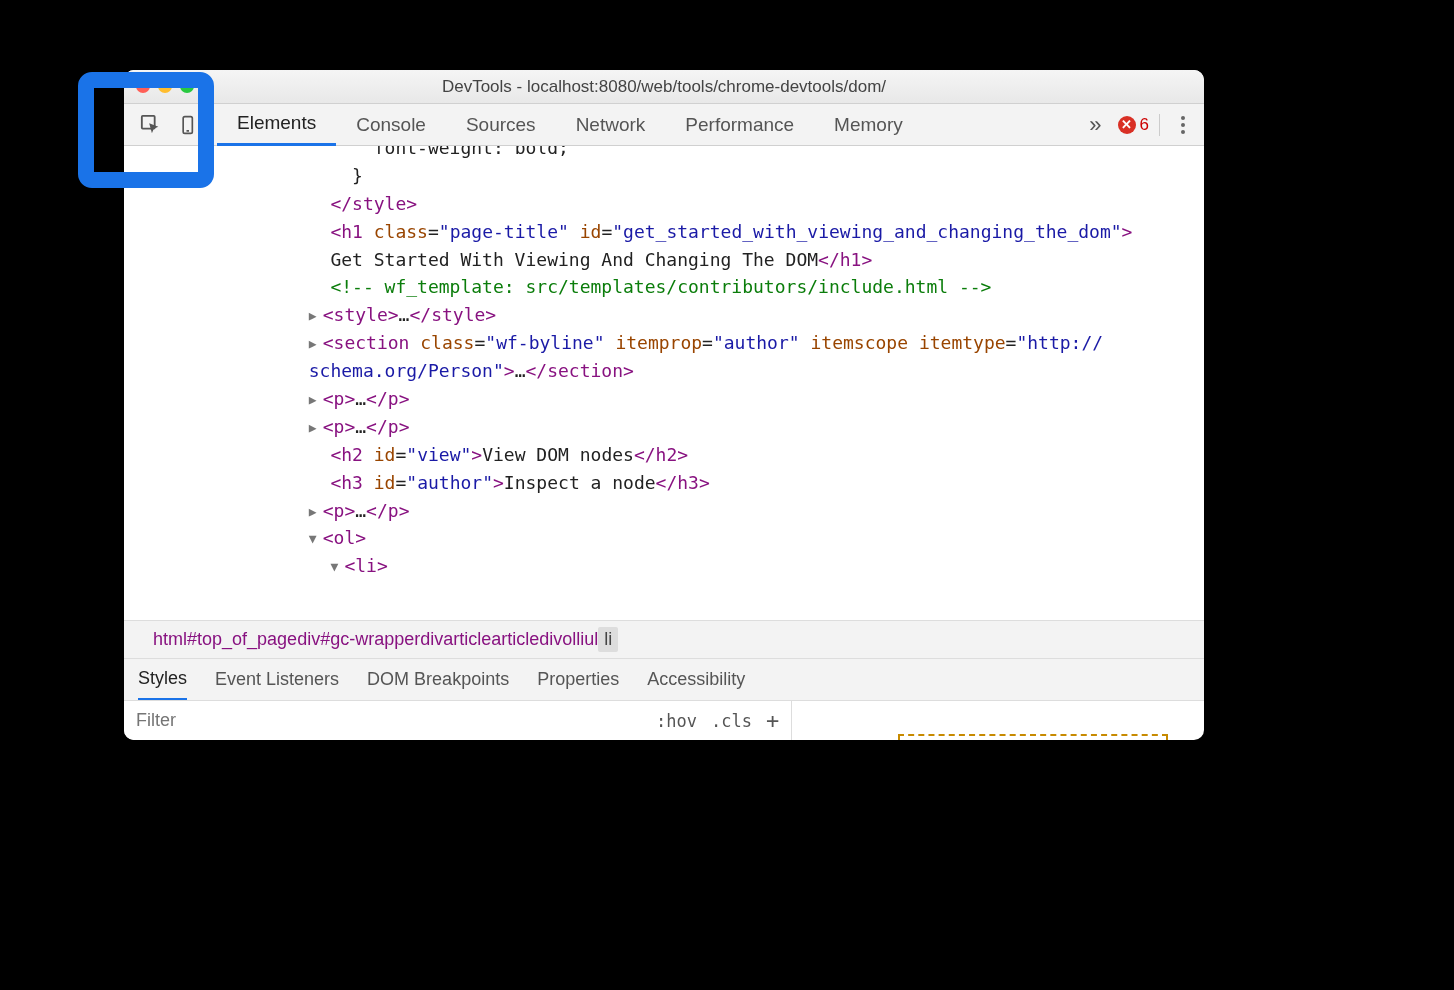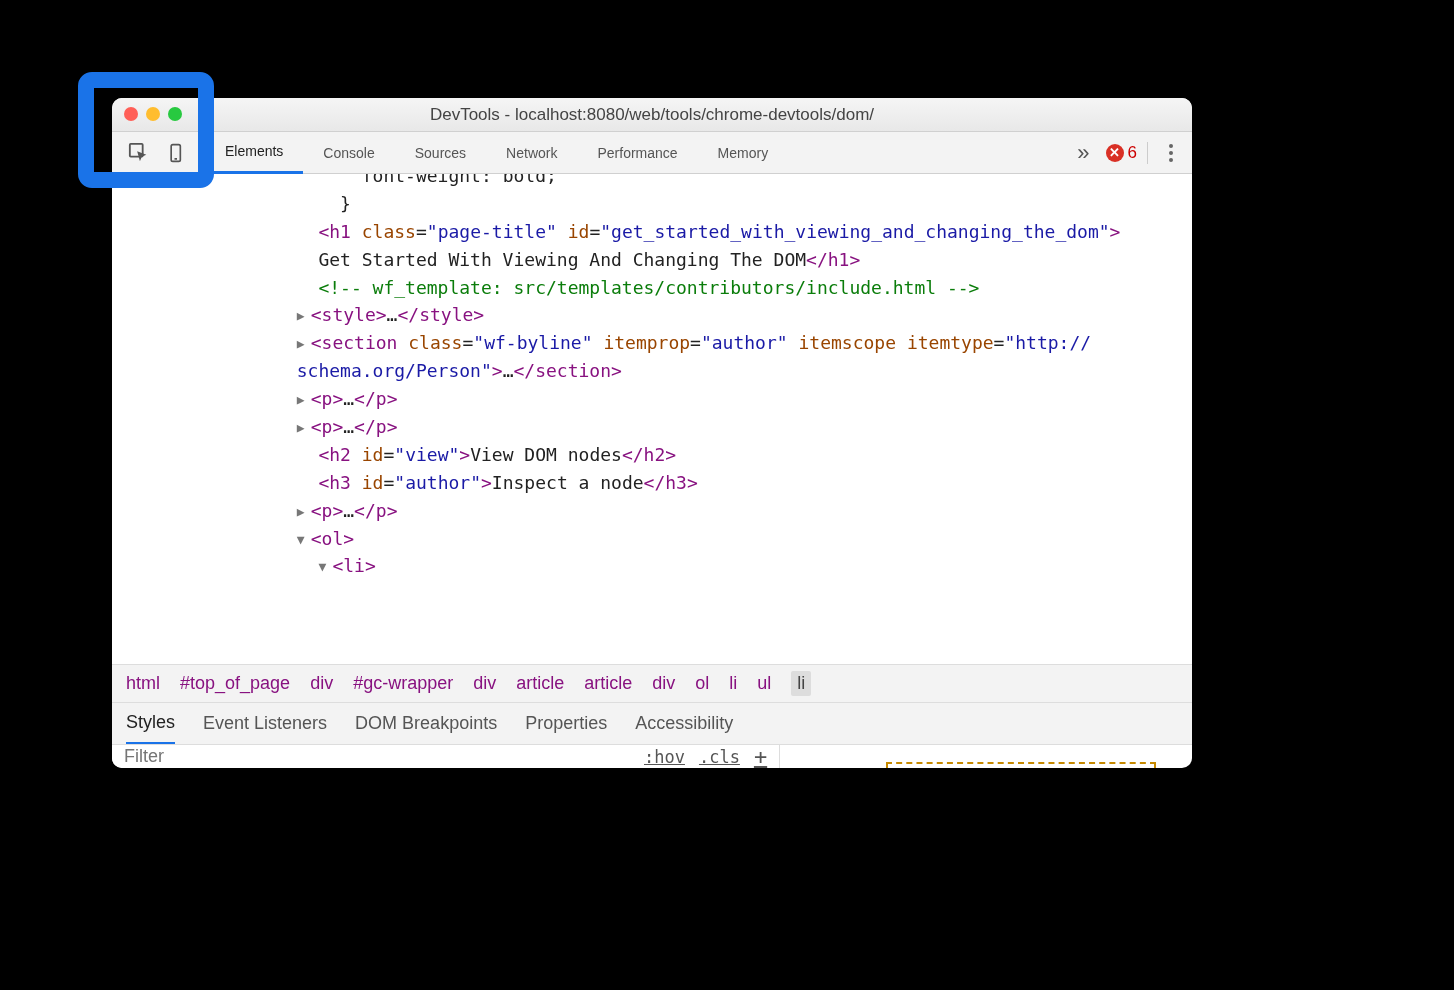--- a/index.html
+++ b/index.html
@@ -5,31 +5,30 @@
   * { margin: 0; padding: 0; box-sizing: border-box; }
   body {
     background: #000;
     font-family: -apple-system, "Helvetica Neue", Arial, sans-serif;
     width: 1454px;
     height: 990px;
     position: relative;
   }
   .window {
     position: absolute;
-    left: 112px;
+    left: 124px;
     top: 70px;
     width: 1080px;
     height: 670px;
     background: #fff;
     border-radius: 10px;
     box-shadow: 0 20px 60px rgba(0,0,0,0.5);
     overflow: hidden;
     display: flex;
     flex-direction: column;
-    margin-top: 28px;
   }
   .titlebar {
     height: 34px;
     background: linear-gradient(#f5f5f5,#e8e8e8);
     border-bottom: 1px solid #d0d0d0;
     display: flex;
     align-items: center;
     position: relative;
   }
   .traffic { position: absolute; left: 12px; top: 9px; display: flex; gap: 8px; }
@@ -52,21 +51,21 @@
     display:flex;align-items:center;justify-content:center;
     color:#555;
     font-size:20px;
   }
   .tb-sep { width:1px; height:26px; background:#ccc; margin:0 4px; }
   .tab {
     padding: 0 20px;
     height: 42px;
     display: flex;
     align-items: center;
-    font-size: 14px;
+    font-size: 19px;
     color: #555;
     cursor: pointer;
   }
   .tab.active {
     color: #222;
     border-bottom: 3px solid #1a73e8;
   }
   .tb-right { margin-left:auto; display:flex; align-items:center; gap:10px; }
   .overflow { font-size: 22px; color:#555; padding:0 6px;}
   .err { display:flex; align-items:center; gap:4px; font-size:17px; color:#c00; }
@@ -91,43 +90,42 @@
   .val { color:#1a1aa6; }
   .txt { color:#222; }
   .cmt { color:#0b7d0b; }
   .ell { color:#222; }
   .breadcrumb {
     height: 38px;
     border-top:1px solid #ddd;
     background:#f3f3f3;
     display:flex;
     align-items:center;
-    gap:20px;
-    padding:0 14px;
+    padding:0 29px;
     font-size:18px;
     color:#881280;
     overflow:hidden;
   }
   .crumb.sel { background:#ddd; color:#444; padding:2px 6px; border-radius:2px; }
   .crumb { flex-shrink:0; cursor:pointer;}
   .subtabs {
     height: 42px;
     border-top:1px solid #ddd;
     background:#f3f3f3;
     display:flex;
     align-items:center;
     gap:28px;
     padding:0 14px;
     font-size:18px;
     color:#555;
   }
   .subtab.active { color:#222; border-bottom:3px solid #1a73e8; height:42px; display:flex;align-items:center;}
   .subtab { cursor:pointer; }
   .filterbar {
-    height: 24px;
+    height: 40px;
     display:flex;
     border-top:1px solid #ddd;
   }
   .filter-input {
     flex:0 0 520px;
     border:none;
     outline:none;
     font-size:18px;
     padding:0 12px;
     color:#888;
@@ -136,21 +134,21 @@
   .filter-btns {
     display:flex;
     align-items:center;
     gap:14px;
     padding:0 12px;
     border-right:1px solid #ddd;
     font-family: Menlo, monospace;
     font-size:17px;
     color:#555;
   }
-  .filter-btns span { cursor:pointer;text-decoration:underline; }
+  .filter-btns span { cursor:pointer; }
   .plus-ic { font-size:22px; }
   .right-prev {
     flex:1;
     position:relative;
   }
   .dashed {
     position:absolute;
     right:36px;
     bottom:0;
     width:270px;
@@ -215,20 +213,21 @@
           <span></span>
           <span></span>
           <span></span>
         </div>
     </div>
   </div>
 
   <div class="elements-pane">
     <div class="code-line clip">                    <span class="txt">font-weight: bold;</span></div>
     <div class="code-line">                  <span class="txt">}</span></div>
+    <div class="code-line">                <span class="tag">&lt;/<span>style</span>&gt;</span></div>
     <div class="code-line">                <span class="tag">&lt;<span>h1</span></span> <span class="attr">class</span>=<span class="val">"<span>page-title</span>"</span> <span class="attr">id</span>=<span class="val">"<span>get_started_with_viewing_and_changing_the_dom</span>"</span><span class="tag">&gt;</span></div>
     <div class="code-line">                <span class="txt">Get Started With Viewing And Changing The DOM</span><span class="tag">&lt;/<span>h1</span>&gt;</span></div>
     <div class="code-line">                <span class="cmt">&lt;!-- wf_template: src/templates/contributors/include.html --&gt;</span></div>
     <div class="code-line">              <span class="tri">▶</span><span class="tag">&lt;<span>style</span>&gt;</span><span class="ell">…</span><span class="tag">&lt;/<span>style</span>&gt;</span></div>
     <div class="code-line">              <span class="tri">▶</span><span class="tag">&lt;<span>section</span></span> <span class="attr">class</span>=<span class="val">"<span>wf-byline</span>"</span> <span class="attr">itemprop</span>=<span class="val">"<span>author</span>"</span> <span class="attr">itemscope</span> <span class="attr">itemtype</span>=<span class="val">"http://</span></div>
     <div class="code-line">              <span class="val">schema.org/Person"</span><span class="tag">&gt;</span><span class="ell">…</span><span class="tag">&lt;/<span>section</span>&gt;</span></div>
     <div class="code-line">              <span class="tri">▶</span><span class="tag">&lt;<span>p</span>&gt;</span><span class="ell">…</span><span class="tag">&lt;/<span>p</span>&gt;</span></div>
     <div class="code-line">              <span class="tri">▶</span><span class="tag">&lt;<span>p</span>&gt;</span><span class="ell">…</span><span class="tag">&lt;/<span>p</span>&gt;</span></div>
     <div class="code-line">                <span class="tag">&lt;<span>h2</span></span> <span class="attr">id</span>=<span class="val">"<span>view</span>"</span><span class="tag">&gt;</span><span class="txt">View DOM nodes</span><span class="tag">&lt;/<span>h2</span>&gt;</span></div>
     <div class="code-line">                <span class="tag">&lt;<span>h3</span></span> <span class="attr">id</span>=<span class="val">"<span>author</span>"</span><span class="tag">&gt;</span><span class="txt">Inspect a node</span><span class="tag">&lt;/<span>h3</span>&gt;</span></div>

